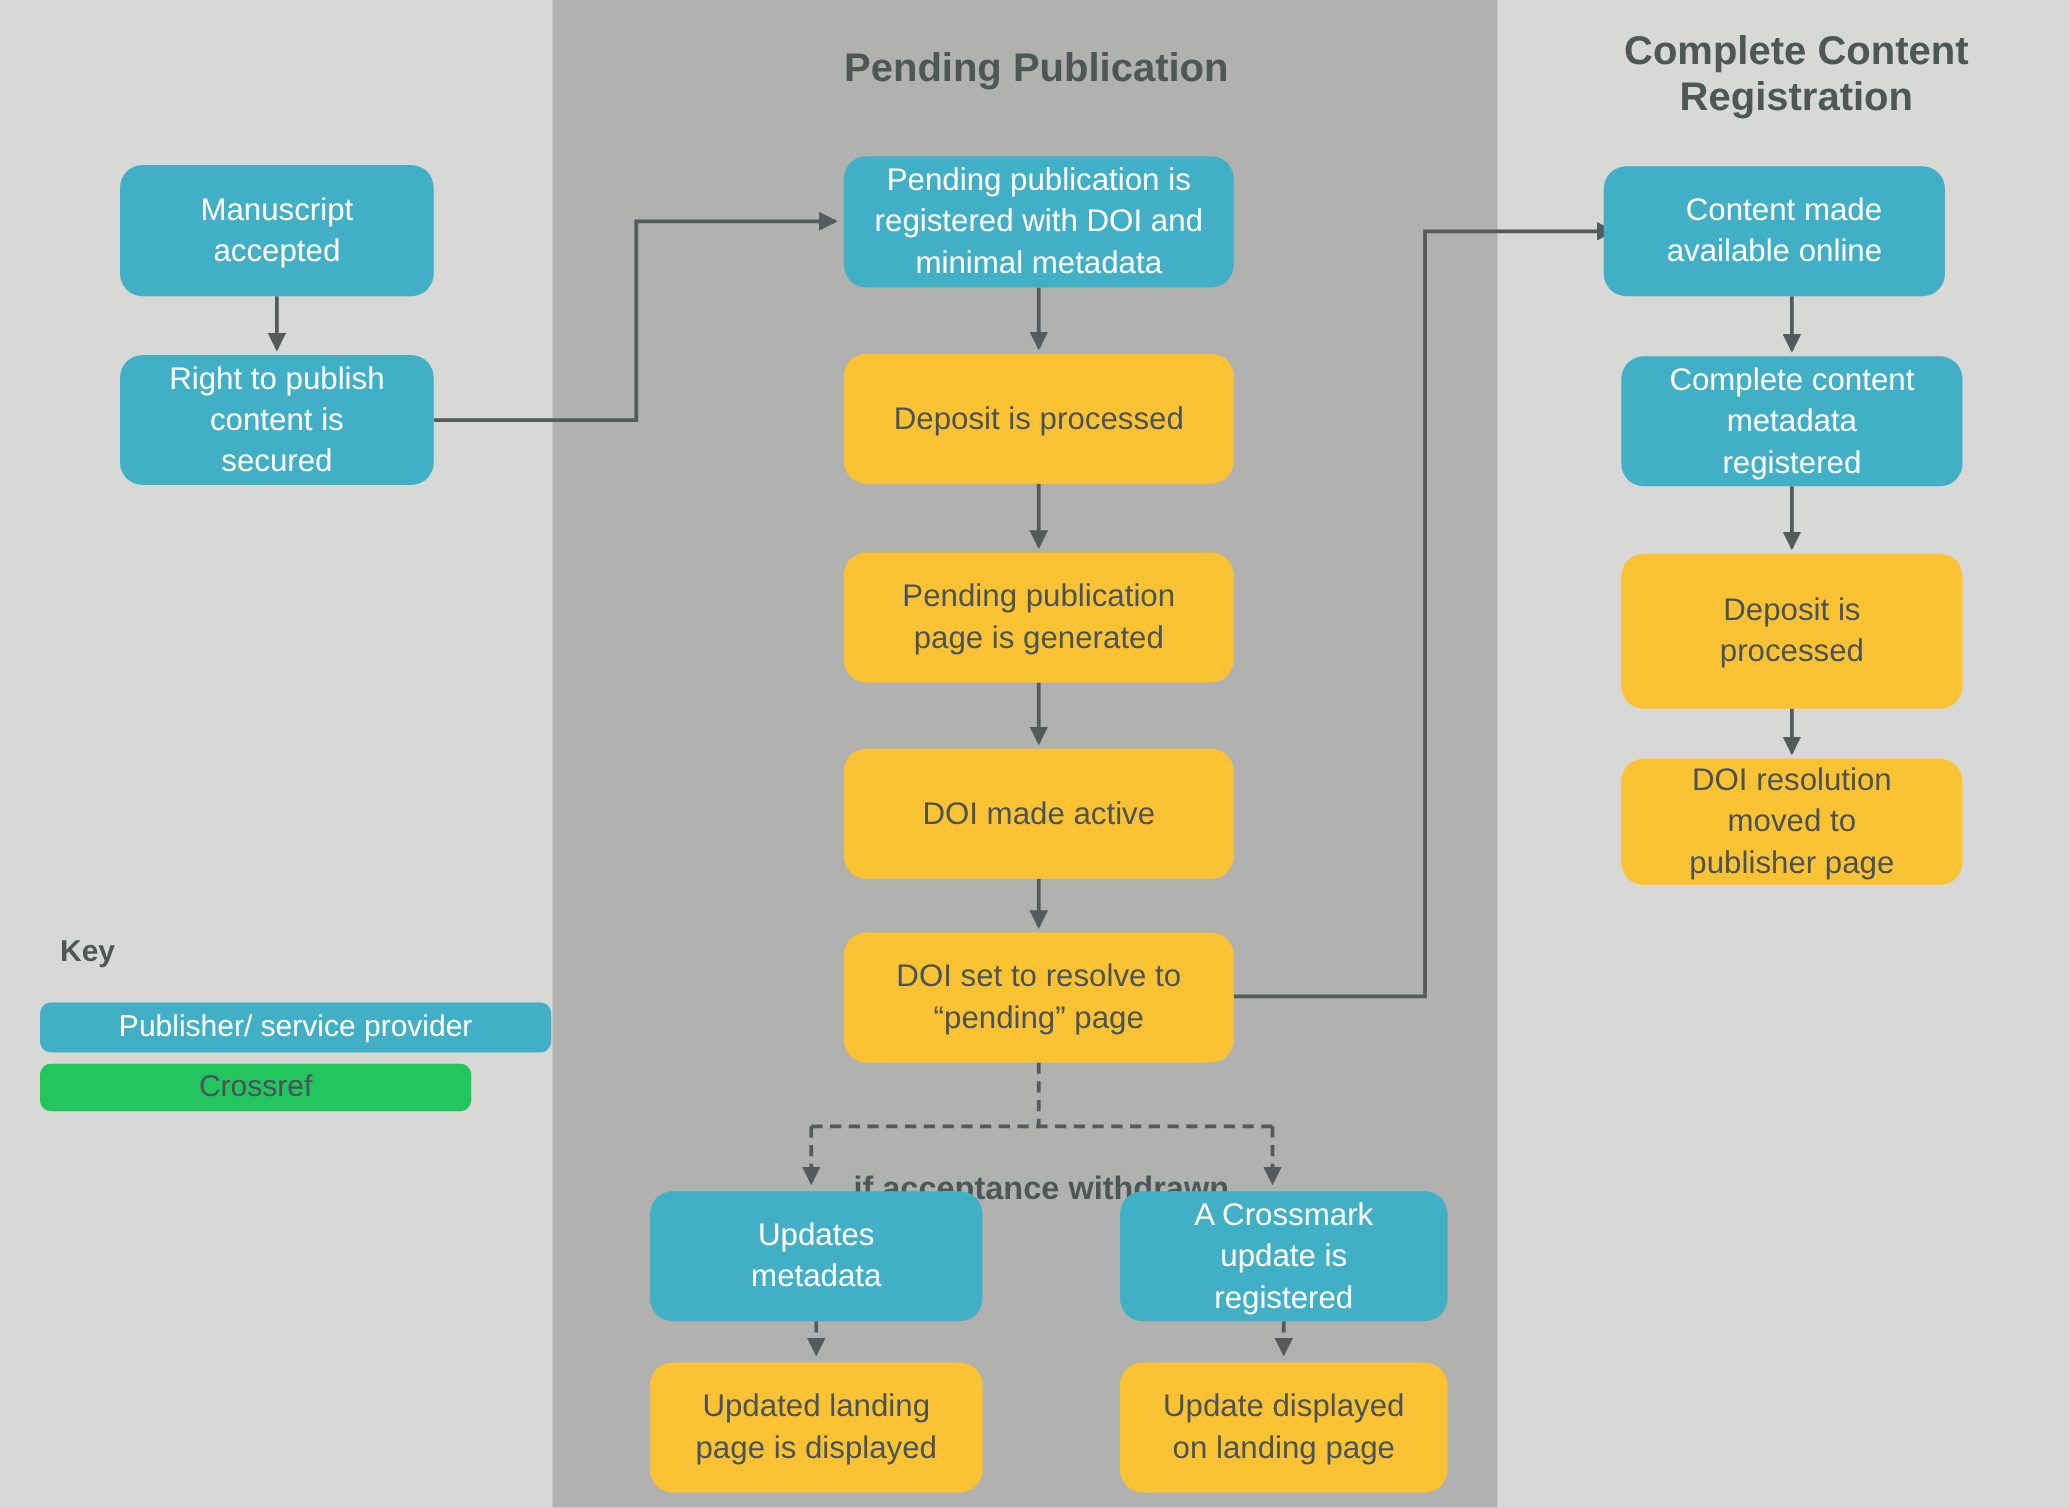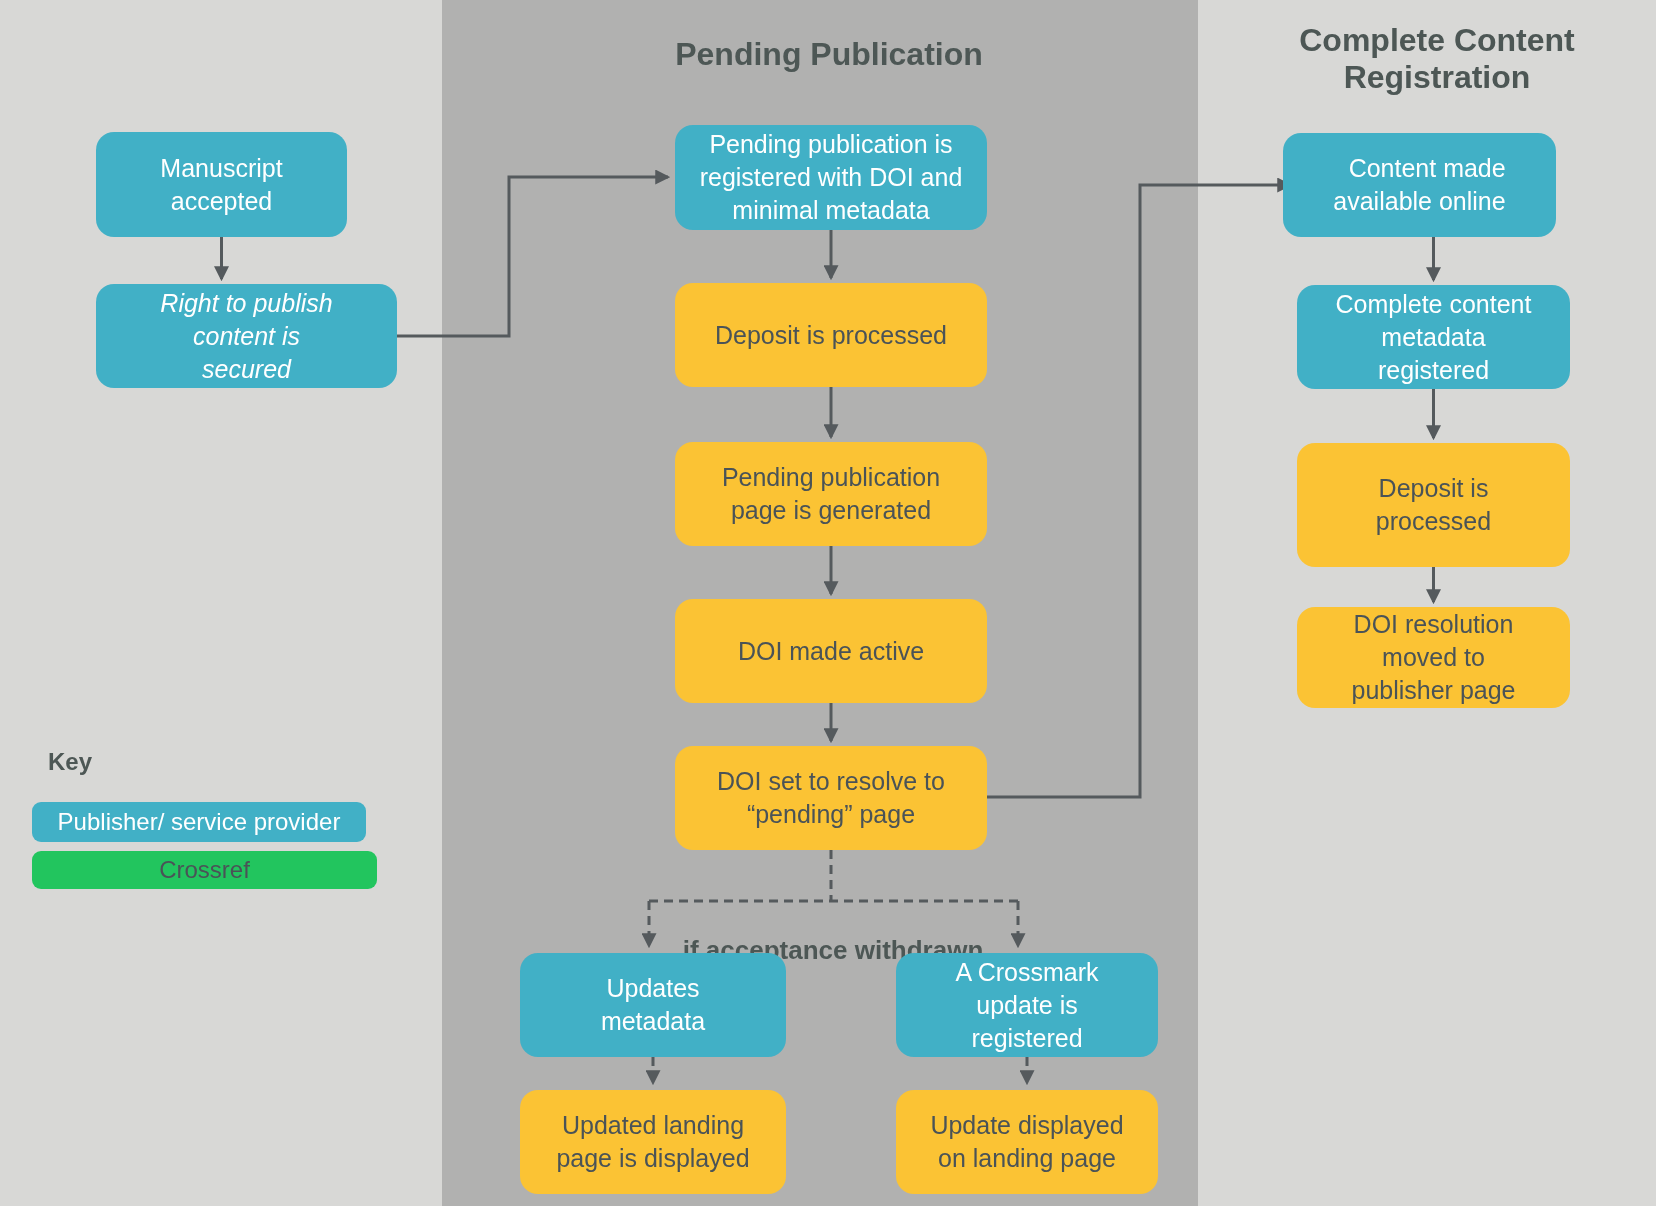--- a/index.html
+++ b/index.html
@@ -70,39 +70,39 @@
   .branch-label {
     position: absolute;
     font-weight: bold;
     font-size: 26px;
     color: #4d5755;
     text-align: center;
     margin-top: 27px;
   }
   
   #n-l1 { left:  96px; top: 132px; width: 251px; height: 105px; }
-  #n-l2 { left:  96px; top: 284px; width: 301px; height: 104px; font-style: italic; }
+  #n-l2 { left:  96px; top: 284px; width: 251px; height: 104px; }
   #n-m1 { left: 675px; top: 125px; width: 312px; height: 105px; }
   #n-m2 { left: 675px; top: 283px; width: 312px; height: 104px; }
   #n-m3 { left: 675px; top: 442px; width: 312px; height: 104px; }
   #n-m4 { left: 675px; top: 599px; width: 312px; height: 104px; }
   #n-m5 { left: 675px; top: 746px; width: 312px; height: 104px; }
   #n-m6 { left: 520px; top: 953px; width: 266px; height: 104px; }
   #n-m7 { left: 896px; top: 953px; width: 262px; height: 104px; }
   #n-m8 { left: 520px; top: 1090px; width: 266px; height: 104px; }
   #n-m9 { left: 896px; top: 1090px; width: 262px; height: 104px; }
   #n-r1 { left: 1283px; top: 133px; width: 273px; height: 104px; text-align: right; }
   #n-r2 { left: 1297px; top: 285px; width: 273px; height: 104px; }
   #n-r3 { left: 1297px; top: 443px; width: 273px; height: 124px; }
   #n-r4 { left: 1297px; top: 607px; width: 273px; height: 101px; }
   
   #t-pending  { left: 629px;  top: 36px; width: 400px; }
   #t-complete { left: 1237px; top: 22px; width: 400px; }
   #key-title  { left: 48px; top: 748px; }
-  #key-pub    { left: 32px; top: 802px; width: 334px; height: 40px; }
+  #key-pub    { left: 32px; top: 802px; width: 409px; height: 40px; }
   #key-cr     { left: 32px; top: 851px; width: 345px; height: 38px; }
   #branch-label { left: 633px; top: 908px; width: 400px; }
 </style>
 </head>
 <body>
 
 <div class="canvas">
 
   <div class="band"></div>
 

